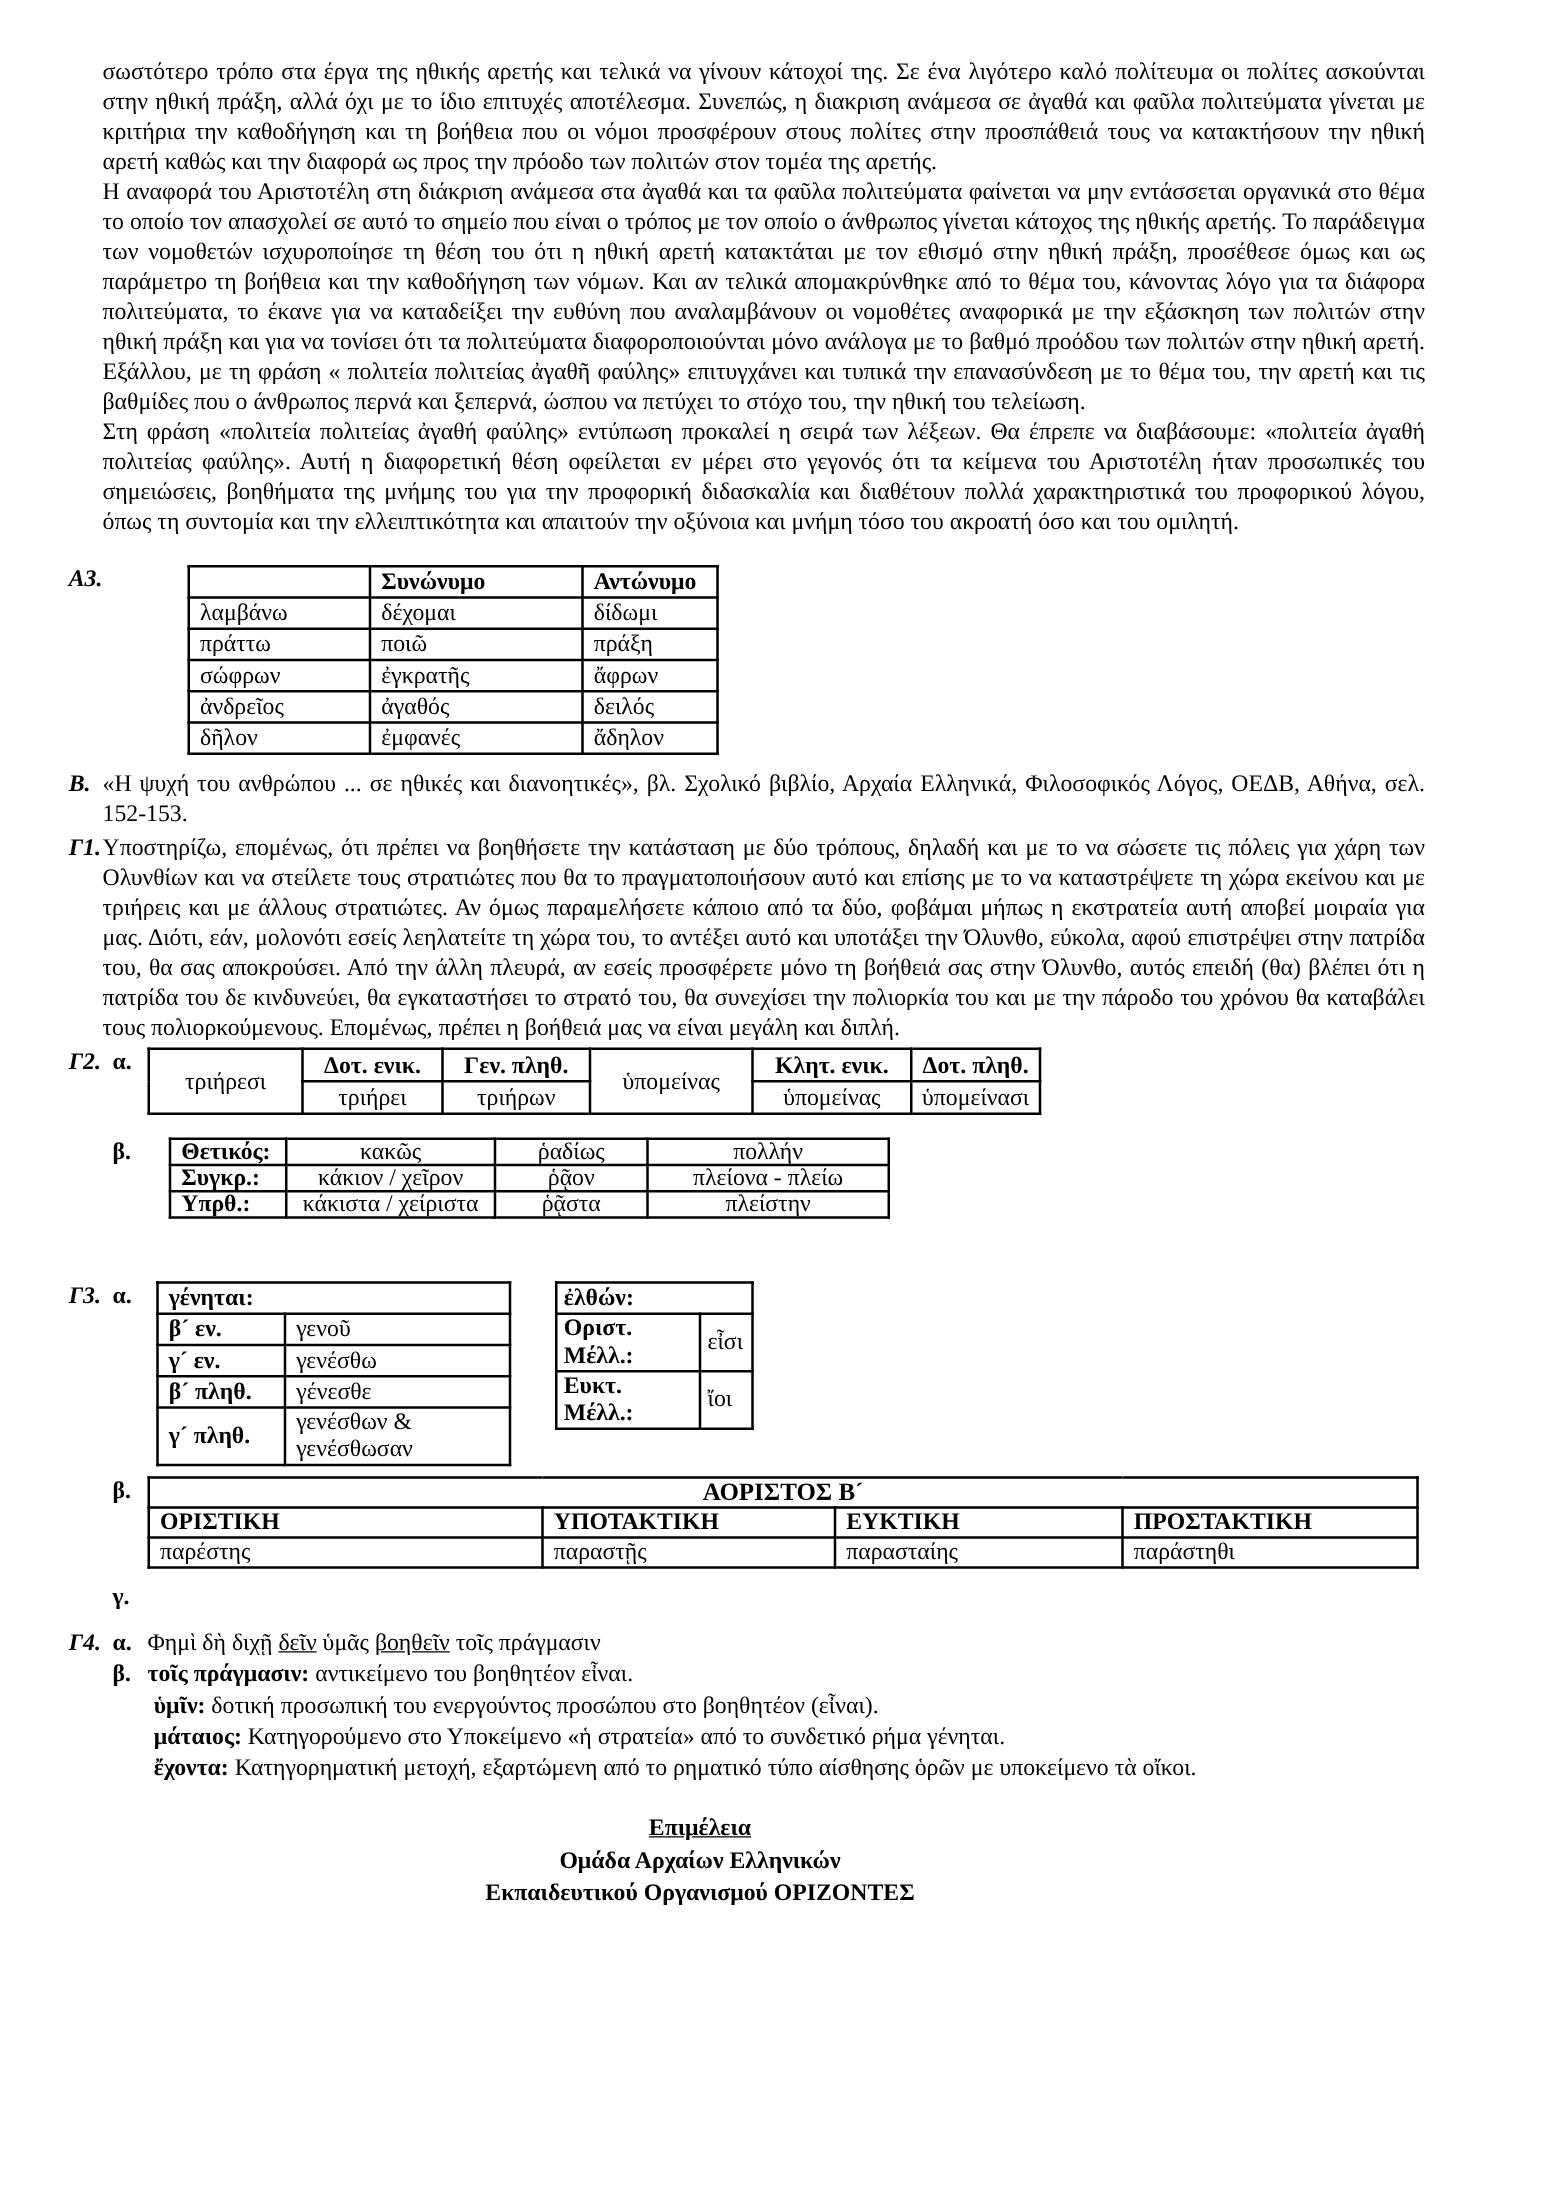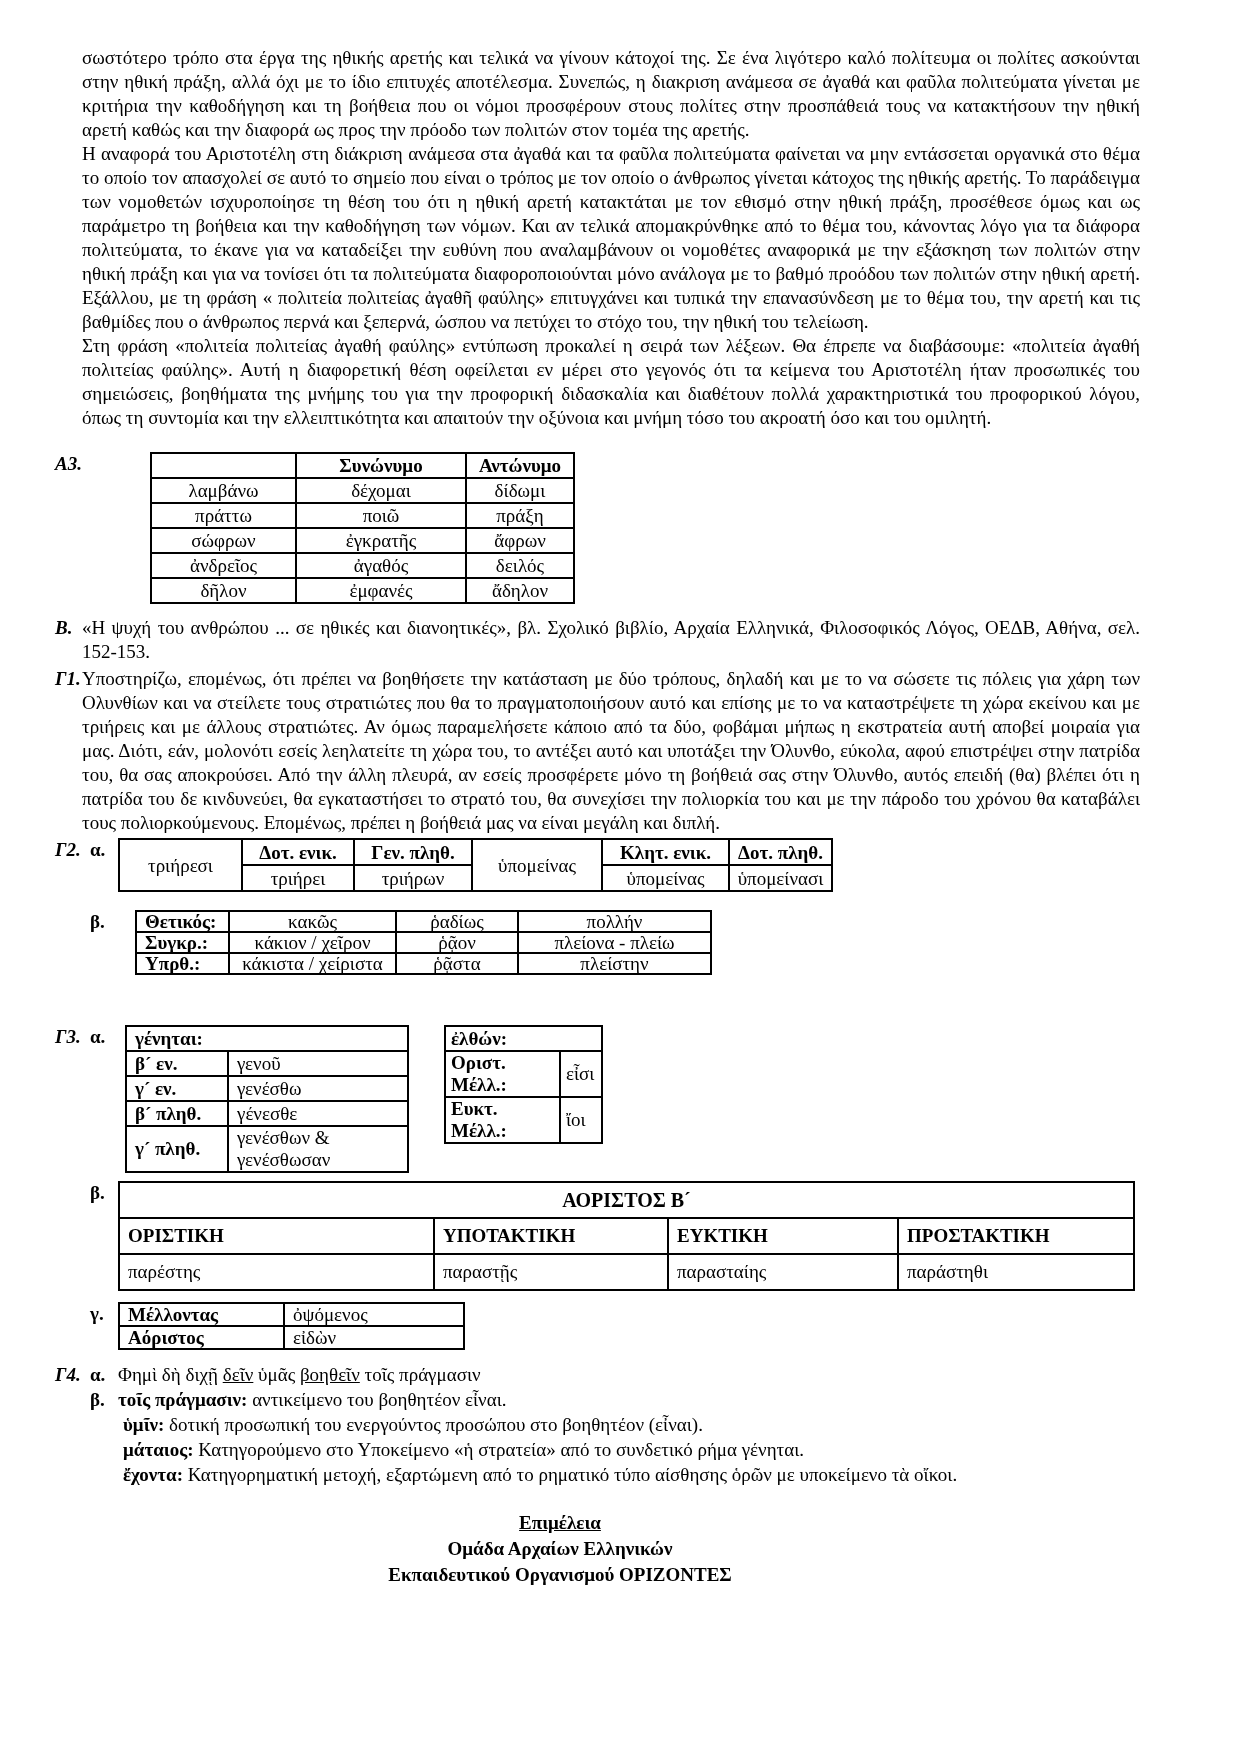--- a/index.html
+++ b/index.html
@@ -32,39 +32,39 @@
   .sec-b  { margin-top: 12px; }
   .sec-g1 { margin-top: 3px; }
   .sec-g2 { margin-top: 3px; }
   .row-g2b { margin-top: 18px; }
   .sec-g3 { margin-top: 50px; }
   .row-g3b { margin-top: 8px; }
   .row-g3c { margin-top: 11px; }
   .sec-g4 { margin-top: 12px; line-height: 25px; }
 
   
-  .tbl-a3 { margin-left: 68px; text-align: center; }
+  .tbl-a3 { margin-left: 68px; }
   .tbl-a3 td { height: 25px; line-height: 22px; }
 
   
   .tbl-g2a td { height: 26px; line-height: 23px; text-align: center; padding: 0 4px; }
 
   
   .tbl-g2b { margin-left: 17px; border-radius: 16px; }
   .tbl-g2b td { height: 20px; line-height: 19px; text-align: center; padding: 0 4px; }
   .tbl-g2b td.lbl { text-align: left; padding: 0 8px; }
 
   
   .tbl-g3a { margin-left: 7px; }
   .tbl-g3a td { height: 25px; line-height: 22px; }
   .tbl-g3a2 { margin-left: 35px; padding-left: 46px; }
   .tbl-g3a2 td { height: 25px; line-height: 22px; padding: 0 5px; }
 
   
-  .tbl-g3b td { height: 36px; line-height: 22px; margin-left: 22px; }
+  .tbl-g3b td { height: 24px; line-height: 22px; margin-left: 22px; }
   .tbl-g3b .title { text-align: center; font-size: 20px; }
 
   
   .tbl-g3c td { height: 23px; line-height: 21px; }
 
   .g4-line { white-space: pre-wrap; }
   .g4b-extra { padding-left: 5px; }
 
   .footer {
     margin-top: 23px; width: 1010px; text-align: center;
@@ -278,36 +278,20 @@
             <td>παραστῇς</td>
             <td>παρασταίης</td>
             <td>παράστηθι</td>
           </tr>
         </tbody>
           </table>
       </div>
 
       <div class="subrow row-g3c">
         <div class="sub-label">γ.</div>
-        <table class="tbl-g3c">
-          <colgroup>
-              <col style="width:165px">
-              <col style="width:180px">
-            </colgroup>
-          <tbody>
-              <tr>
-            <td class="b">Μέλλοντας</td>
-            <td>ὀψόμενος</td>
-          </tr>
-          <tr>
-            <td class="b">Αόριστος</td>
-            <td>εἰδὼν</td>
-          </tr>
-        </tbody>
-          </table>
       </div>
     </div>
   </div>
 
   <div class="sec sec-g4">
     <div class="sec-label">Γ4.</div>
     <div class="sec-body">
       <div class="subrow">
         <div class="sub-label">α.</div>
         <div class="g4-line"><span>Φημὶ δὴ διχῇ </span><span class="u">δεῖν</span><span> ὑμᾶς </span><span class="u">βοηθεῖν</span><span> τοῖς πράγμασιν</span></div>

